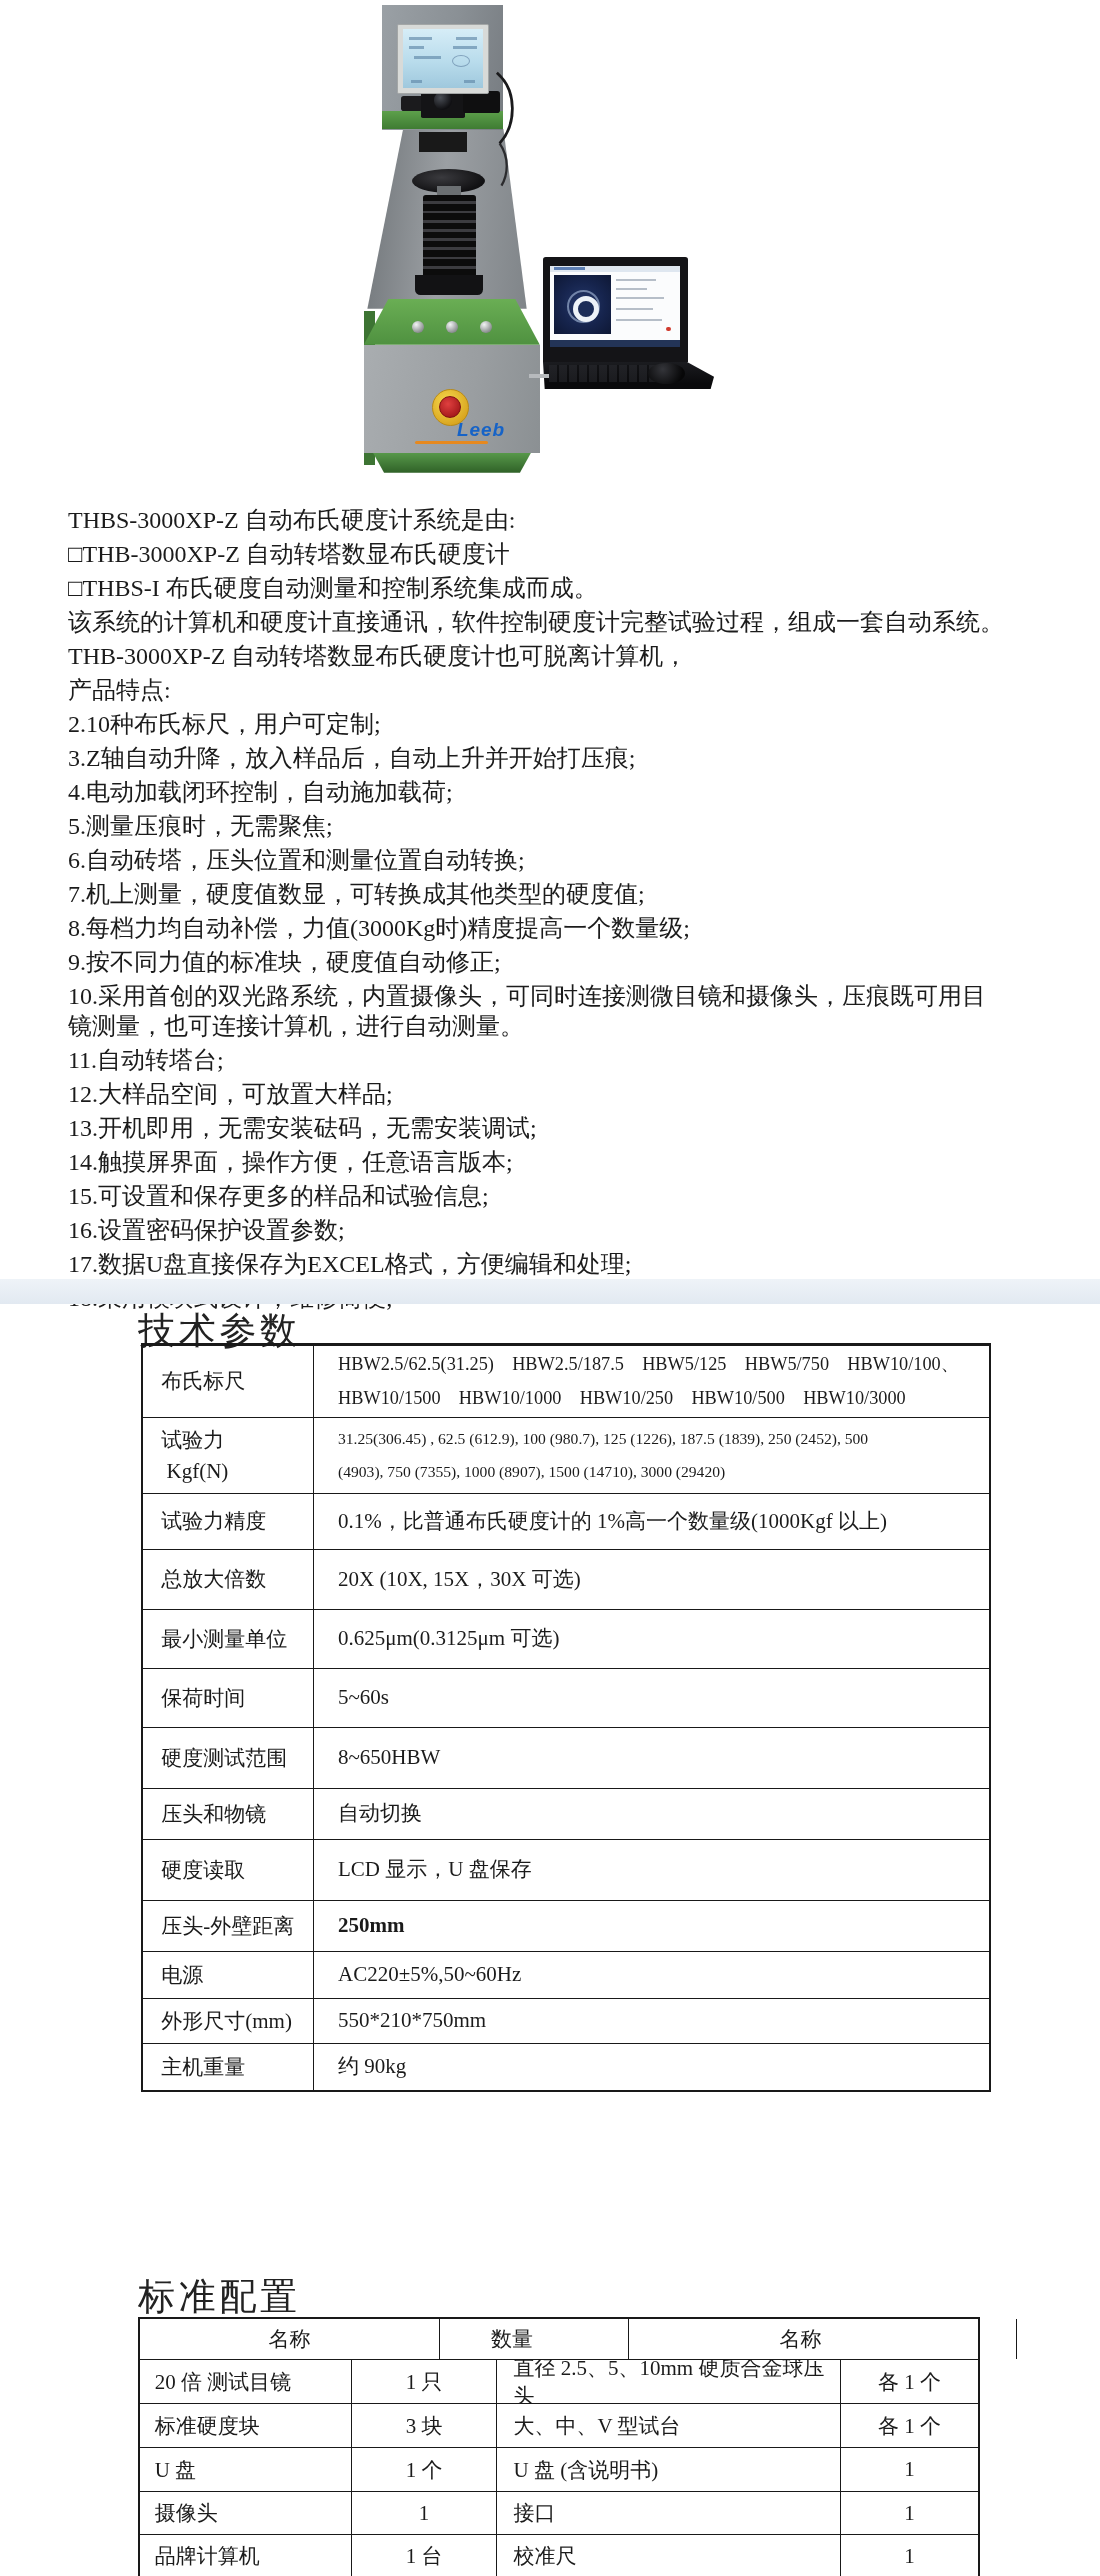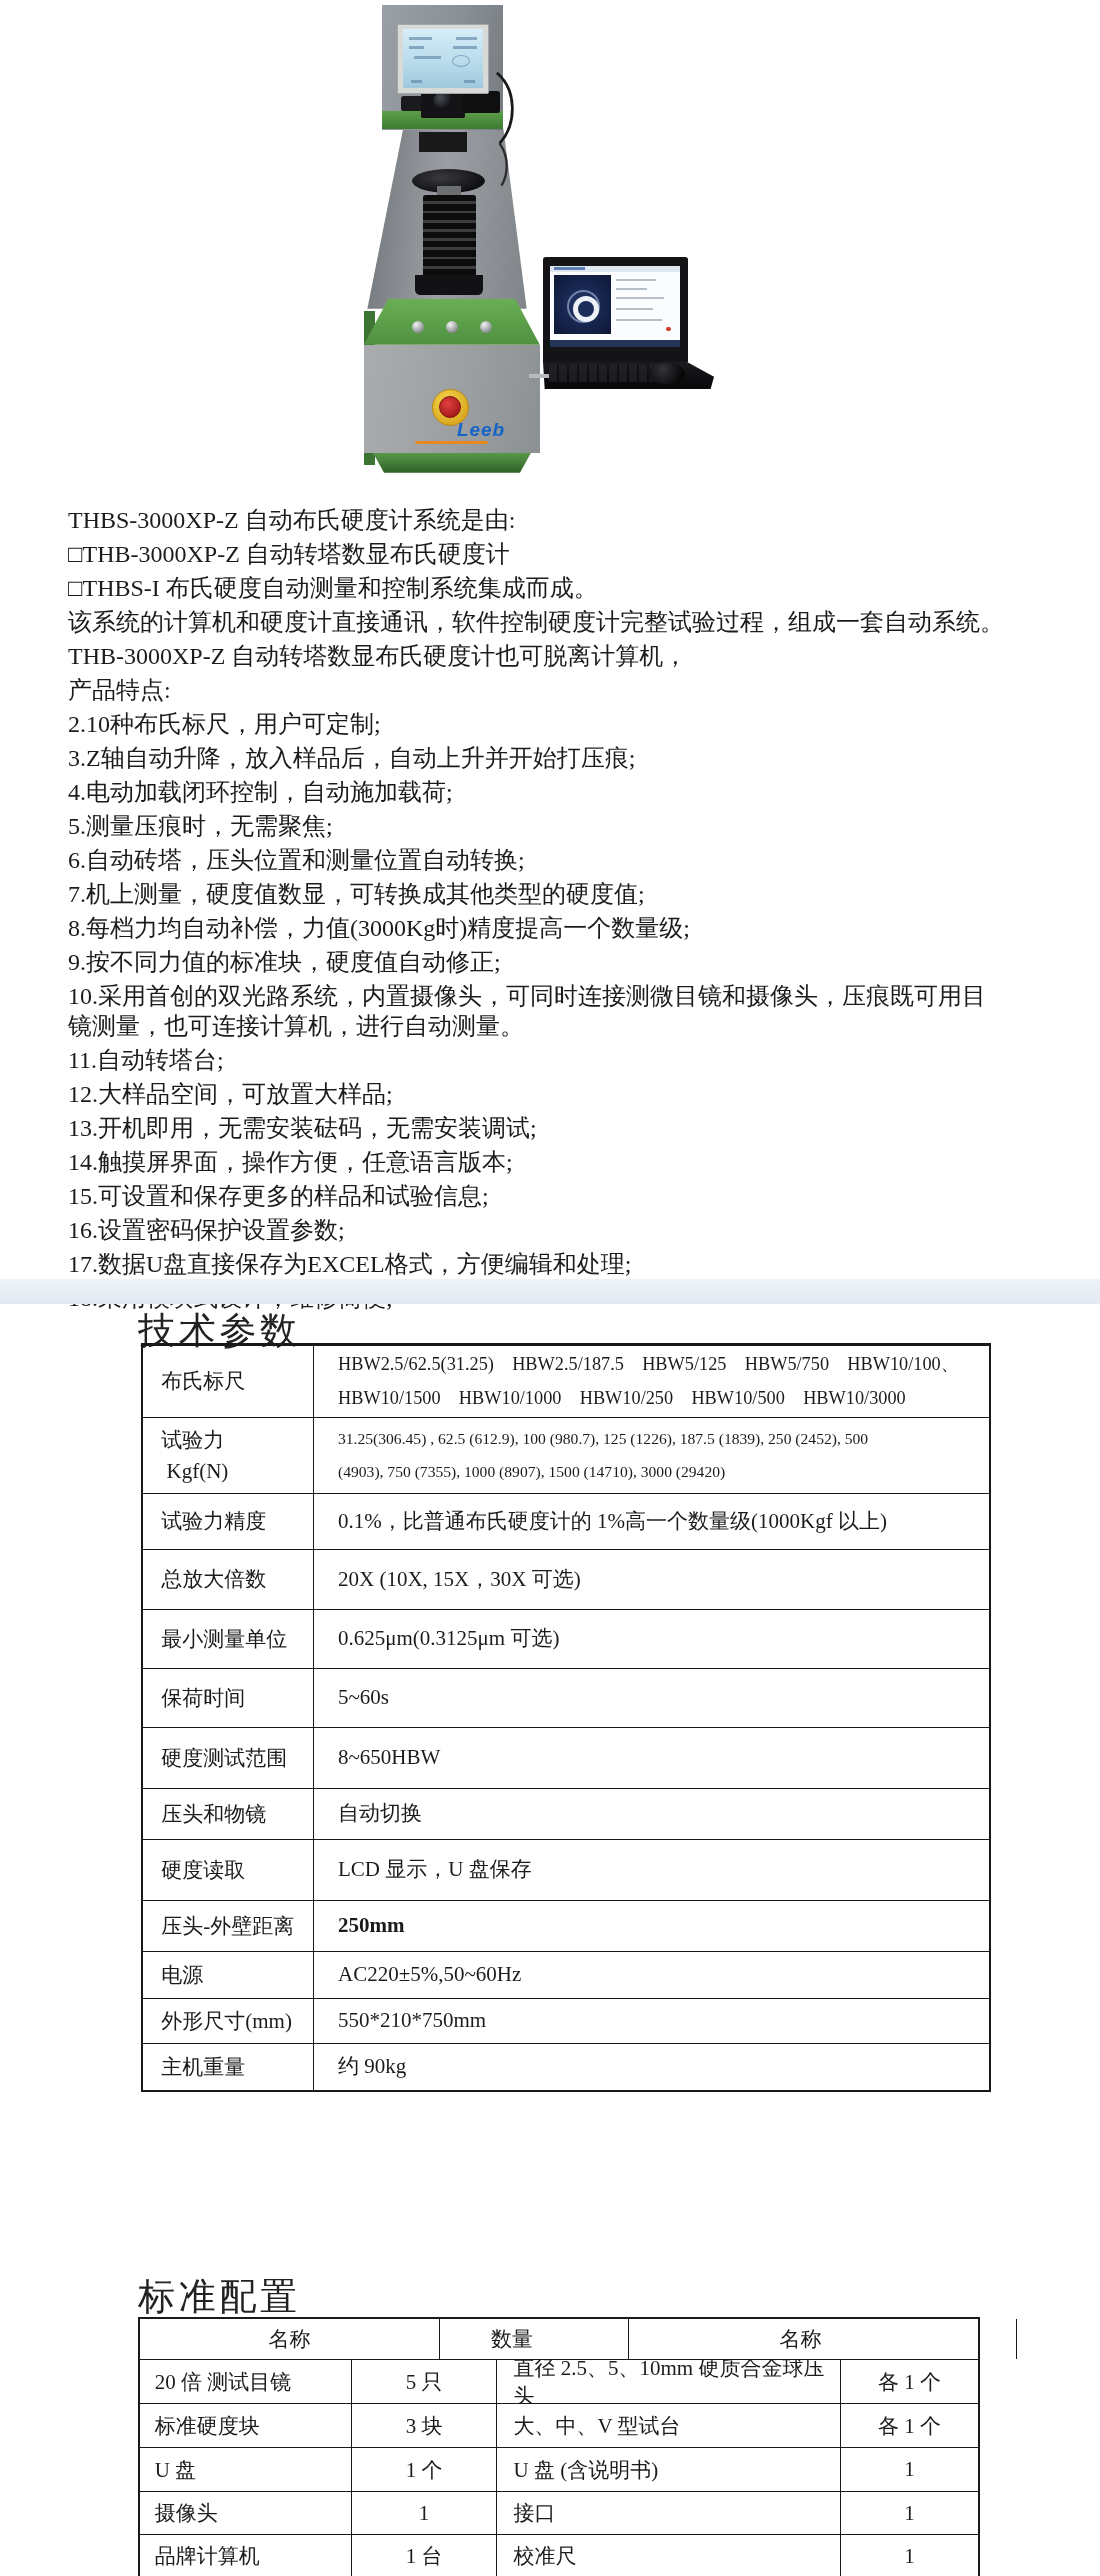--- a/index.html
+++ b/index.html
@@ -295,21 +295,21 @@
 
 <div class="config-table">
   <div class="crow header">
     <div class="cc c0">名称</div>
     <div class="cc c1">数量</div>
     <div class="cc c2">名称</div>
     <div class="cc c3">数量</div>
   </div>
   <div class="crow r">
     <div class="cc c0">20 倍  测试目镜</div>
-    <div class="cc c1">5 只</div>
+    <div class="cc c1">1 只</div>
     <div class="cc c2">直径 2.5、5、10mm 硬质合金球压头</div>
     <div class="cc c3">各 1 个</div>
   </div>
   <div class="crow r">
     <div class="cc c0">标准硬度块</div>
     <div class="cc c1">3 块</div>
     <div class="cc c2">大、中、V 型试台</div>
     <div class="cc c3">各 1 个</div>
   </div>
   <div class="crow r">

